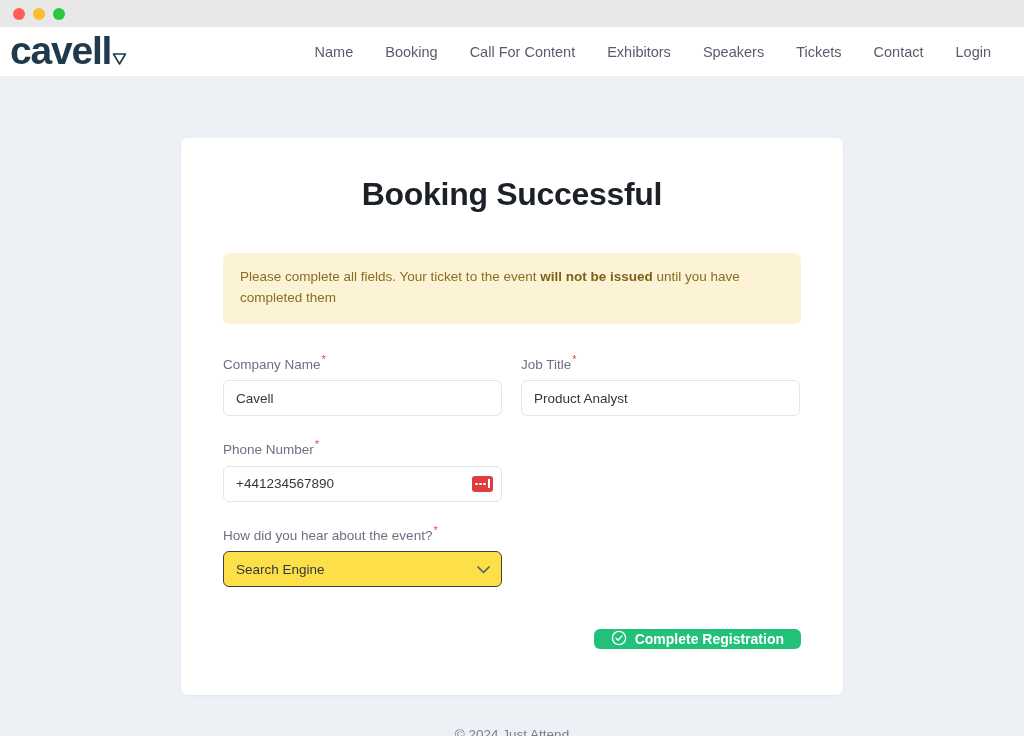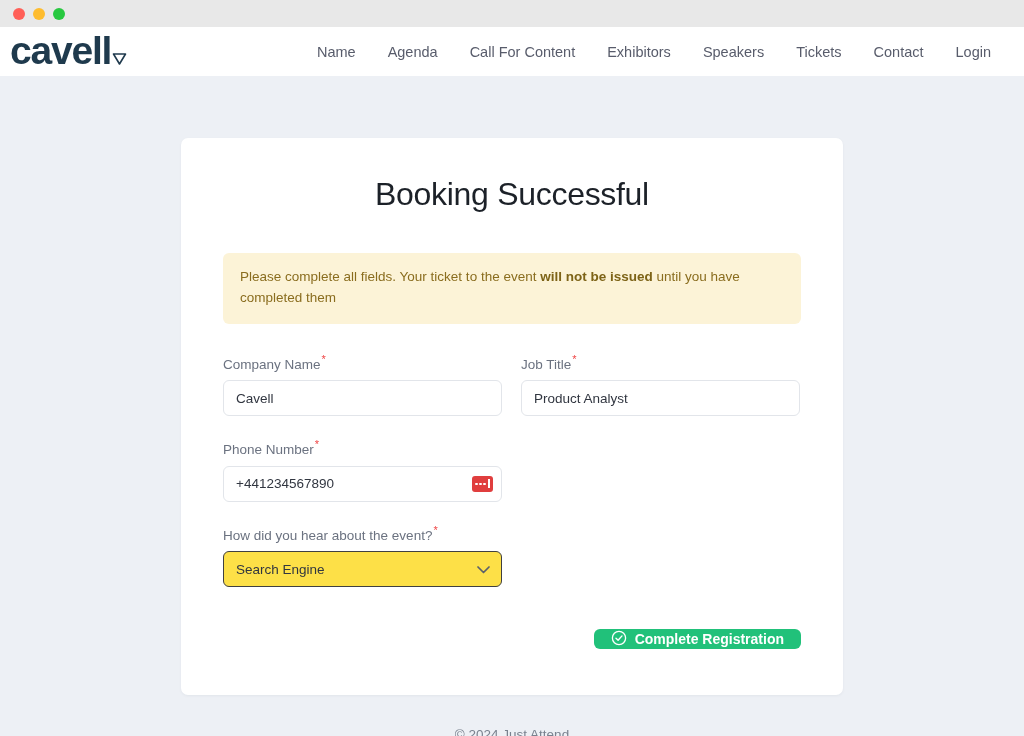--- a/index.html
+++ b/index.html
@@ -77,21 +77,21 @@
     margin: 0 auto;
     background: #ffffff;
     border-radius: 7px;
     padding: 38px 42px 46px;
     box-shadow: 0 1px 3px rgba(20,30,50,0.05);
   }
 
   .page-title {
     text-align: center;
     font-size: 32px;
-    font-weight: 400;
+    font-weight: 700;
     color: #1c2128;
     letter-spacing: -0.3px;
     margin-bottom: 29px;
   }
 
   
   .alert {
     background: #fcf3d7;
     border-radius: 6px;
     padding: 14px 17px 15px;
@@ -229,21 +229,21 @@
     <span>cavell</span>
     <span class="logo-mark">
       <svg width="15" height="14" viewBox="0 0 15 14">
         <path d="M1.5 2 L13.5 2 L7.5 12 Z" fill="none" stroke="#1f3a4d" stroke-width="1.6" stroke-linejoin="round"></path>
       </svg>
     </span>
   </div>
 
   <div class="main-nav">
     <a class="nav-link" href="#">Name</a>
-    <a class="nav-link" href="#">Agenda</a>
+    <a class="nav-link" href="#">Booking</a>
     <a class="nav-link" href="#">Call For Content</a>
     <a class="nav-link" href="#">Exhibitors</a>
     <a class="nav-link" href="#">Speakers</a>
     <a class="nav-link" href="#">Tickets</a>
     <a class="nav-link" href="#">Contact</a>
     <a class="nav-link" href="#">Login</a>
   </div>
 
 </div>
 

